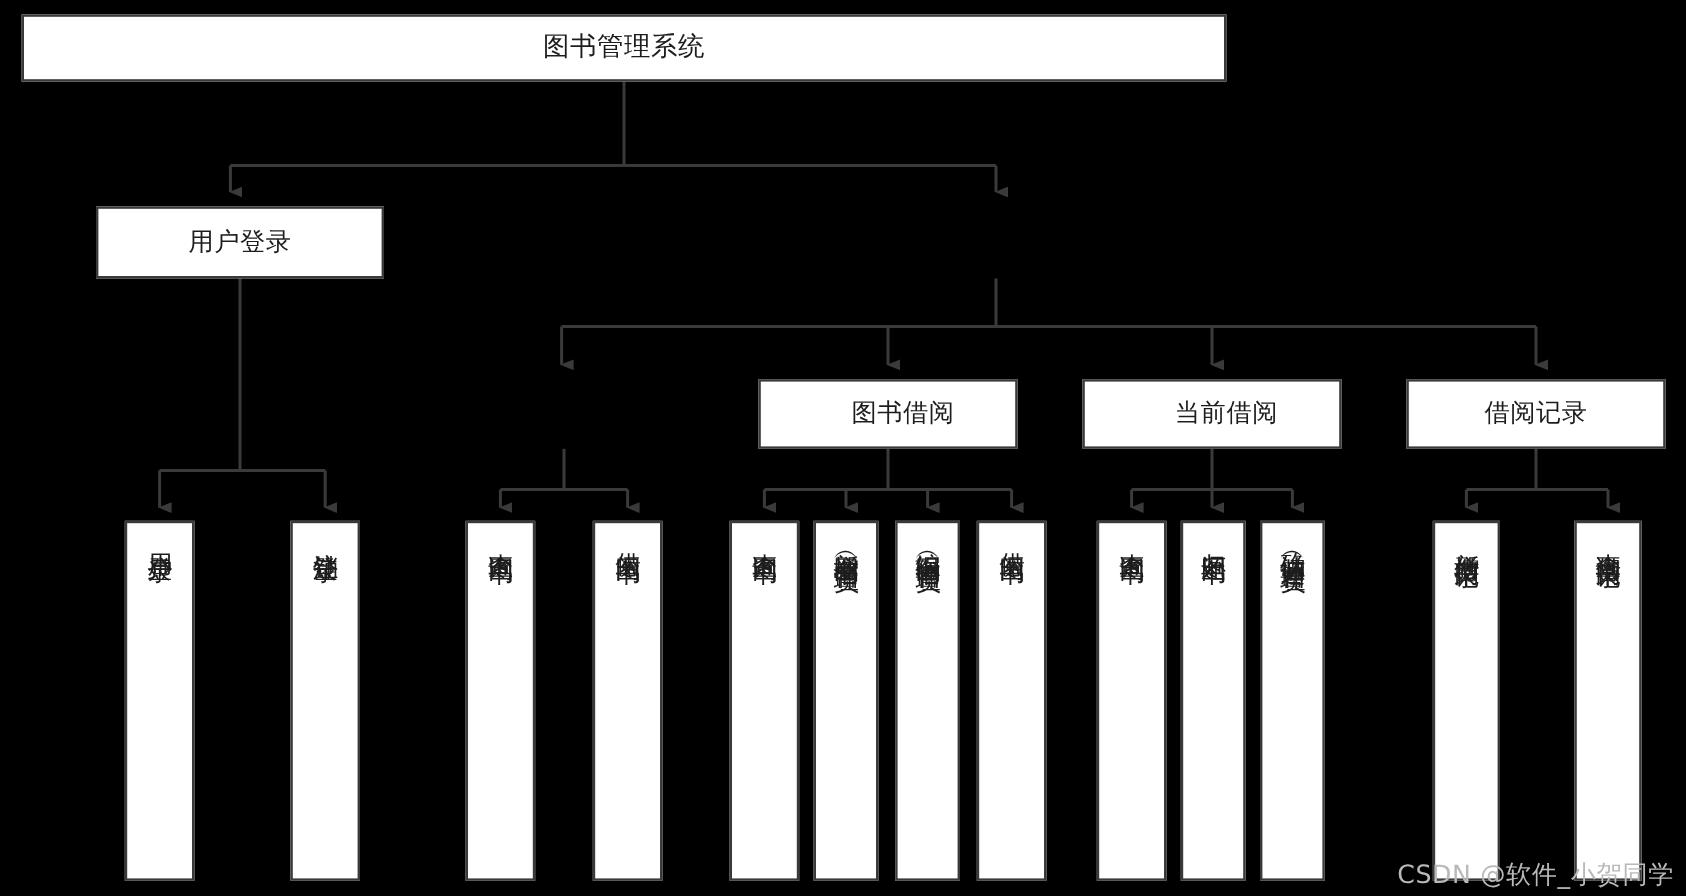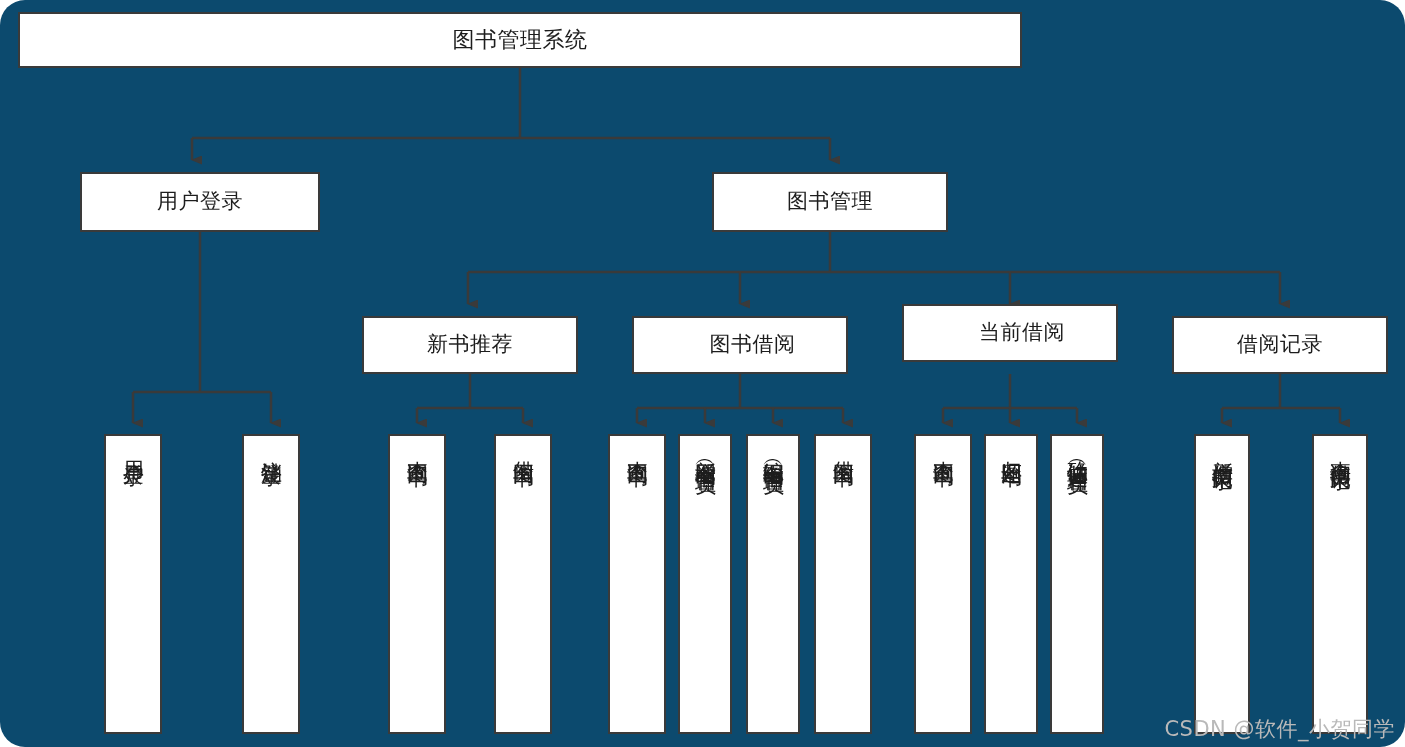--- a/index.html
+++ b/index.html
@@ -1,21 +1,21 @@
 <!DOCTYPE html>
 <html><head>
 <meta charset="utf-8">
 <title>图书管理系统 功能结构图</title>
 <style>
   html,body{margin:0;padding:0;background:#ffffff;}
   body{
     font-family:"DejaVu Sans","Liberation Sans",sans-serif;
     width:1405px;height:747px;overflow:hidden;position:relative;
   }
-  #diagram-root{position:relative;width:1405px;height:747px;background:#0c4a6e;border-radius:25px;}
+  #diagram-root{position:relative;width:1405px;height:747px;background:#000000;}
   svg#connectors{position:absolute;left:0;top:0;width:1405px;height:747px;}
   .node{
     position:absolute;
     background:#ffffff;
     border:2px solid #3a3a3a;
     box-sizing:border-box;
     display:flex;
     align-items:center;
     justify-content:center;
     color:#1d1d1d;
@@ -108,31 +108,25 @@
     </g>
   </svg>
 
   <div class="node horiz root" style="left:18px;top:12px;width:1004px;height:56px;">
     <span class="label">图书管理系统</span>
   </div>
 
   <div class="node horiz" style="left:80px;top:172px;width:240px;height:60px;">
     <span class="label">用户登录</span>
   </div>
-  <div class="node horiz" style="left:712px;top:172px;width:236px;height:60px;">
-    <span class="label">图书管理</span>
-  </div>
 
-  <div class="node horiz" style="left:362px;top:316px;width:216px;height:58px;">
-    <span class="label">新书推荐</span>
-  </div>
   <div class="node horiz" style="left:632px;top:316px;width:216px;height:58px;padding-left:25px;">
     <span class="label">图书借阅</span>
   </div>
-  <div class="node horiz" style="left:902px;top:304px;width:216px;height:58px;padding-left:24px;">
+  <div class="node horiz" style="left:902px;top:316px;width:216px;height:58px;padding-left:24px;">
     <span class="label">当前借阅</span>
   </div>
   <div class="node horiz" style="left:1172px;top:316px;width:216px;height:58px;">
     <span class="label">借阅记录</span>
   </div>
 
   <div class="node vert" style="left:104px;top:434px;width:58px;height:300px;">
     <span class="label">用户登录</span>
   </div>
   <div class="node vert" style="left:242px;top:434px;width:58px;height:300px;">

